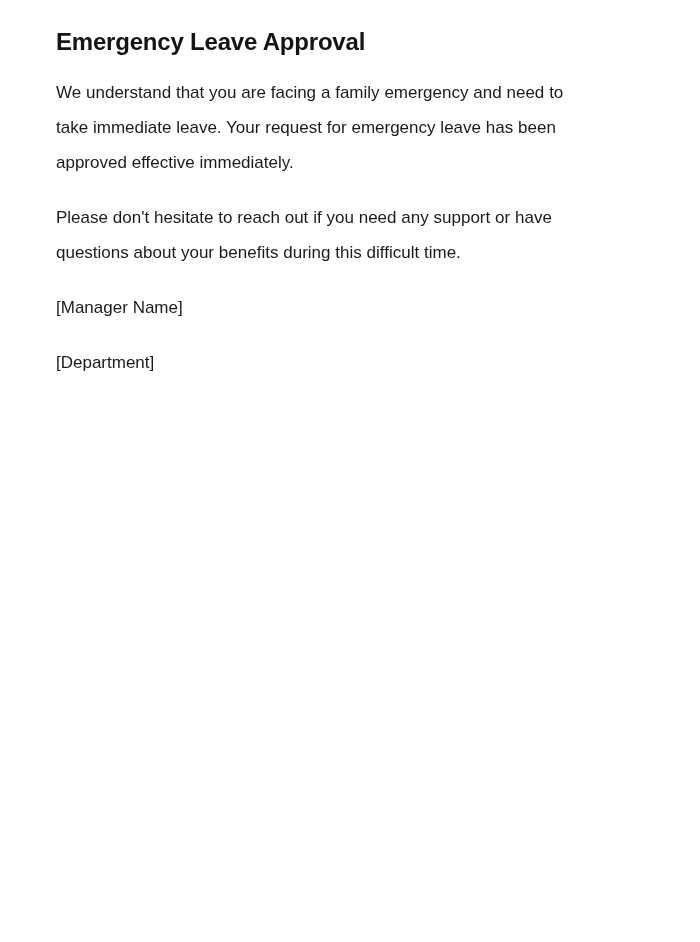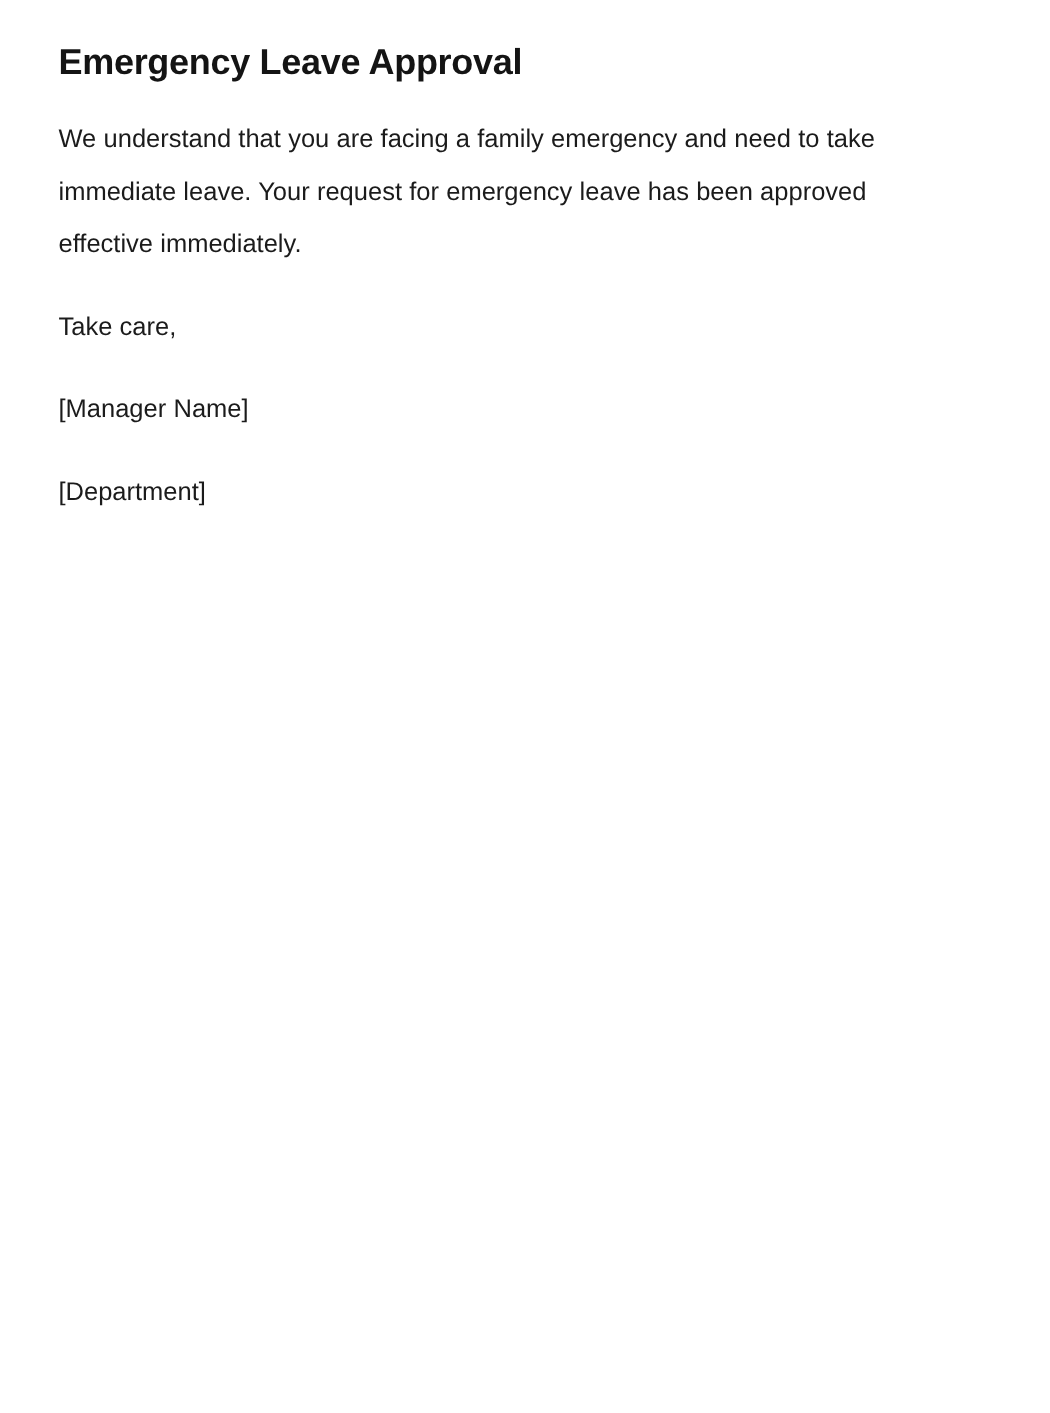--- a/index.html
+++ b/index.html
@@ -10,21 +10,21 @@
   }
   body {
     width: 700px;
     height: 942px;
     font-family: "Liberation Sans", sans-serif;
     color: #1b1b1b;
     -webkit-font-smoothing: antialiased;
     overflow: hidden;
   }
   .document {
-    padding: 0 39px;
+    padding: 0 56px;
     width: 632px;
   }
   .doc-title {
     font-size: 24px;
     font-weight: bold;
     line-height: 30px;
     letter-spacing: -0.2px;
     color: #141414;
     margin: 0;
     padding-top: 27px;
@@ -58,21 +58,21 @@
   <h1 class="doc-title">Emergency Leave Approval</h1>
 
   <div class="doc-body">
 
 
 
     <p class="para">We understand that you are facing a family emergency and need to take immediate leave. Your request for emergency leave has been approved effective immediately.</p>
 
 
 
+    <p class="para">Please don't hesitate to reach out if you need any support or have questions about your benefits during this difficult time.</p>
 
-    <p class="para para-signoff">Take care,</p>
 
     <p class="para para-signature">[Manager Name]</p>
 
     <p class="para para-department">[Department]</p>
 
   </div>
 </div>
 
 </body></html>

